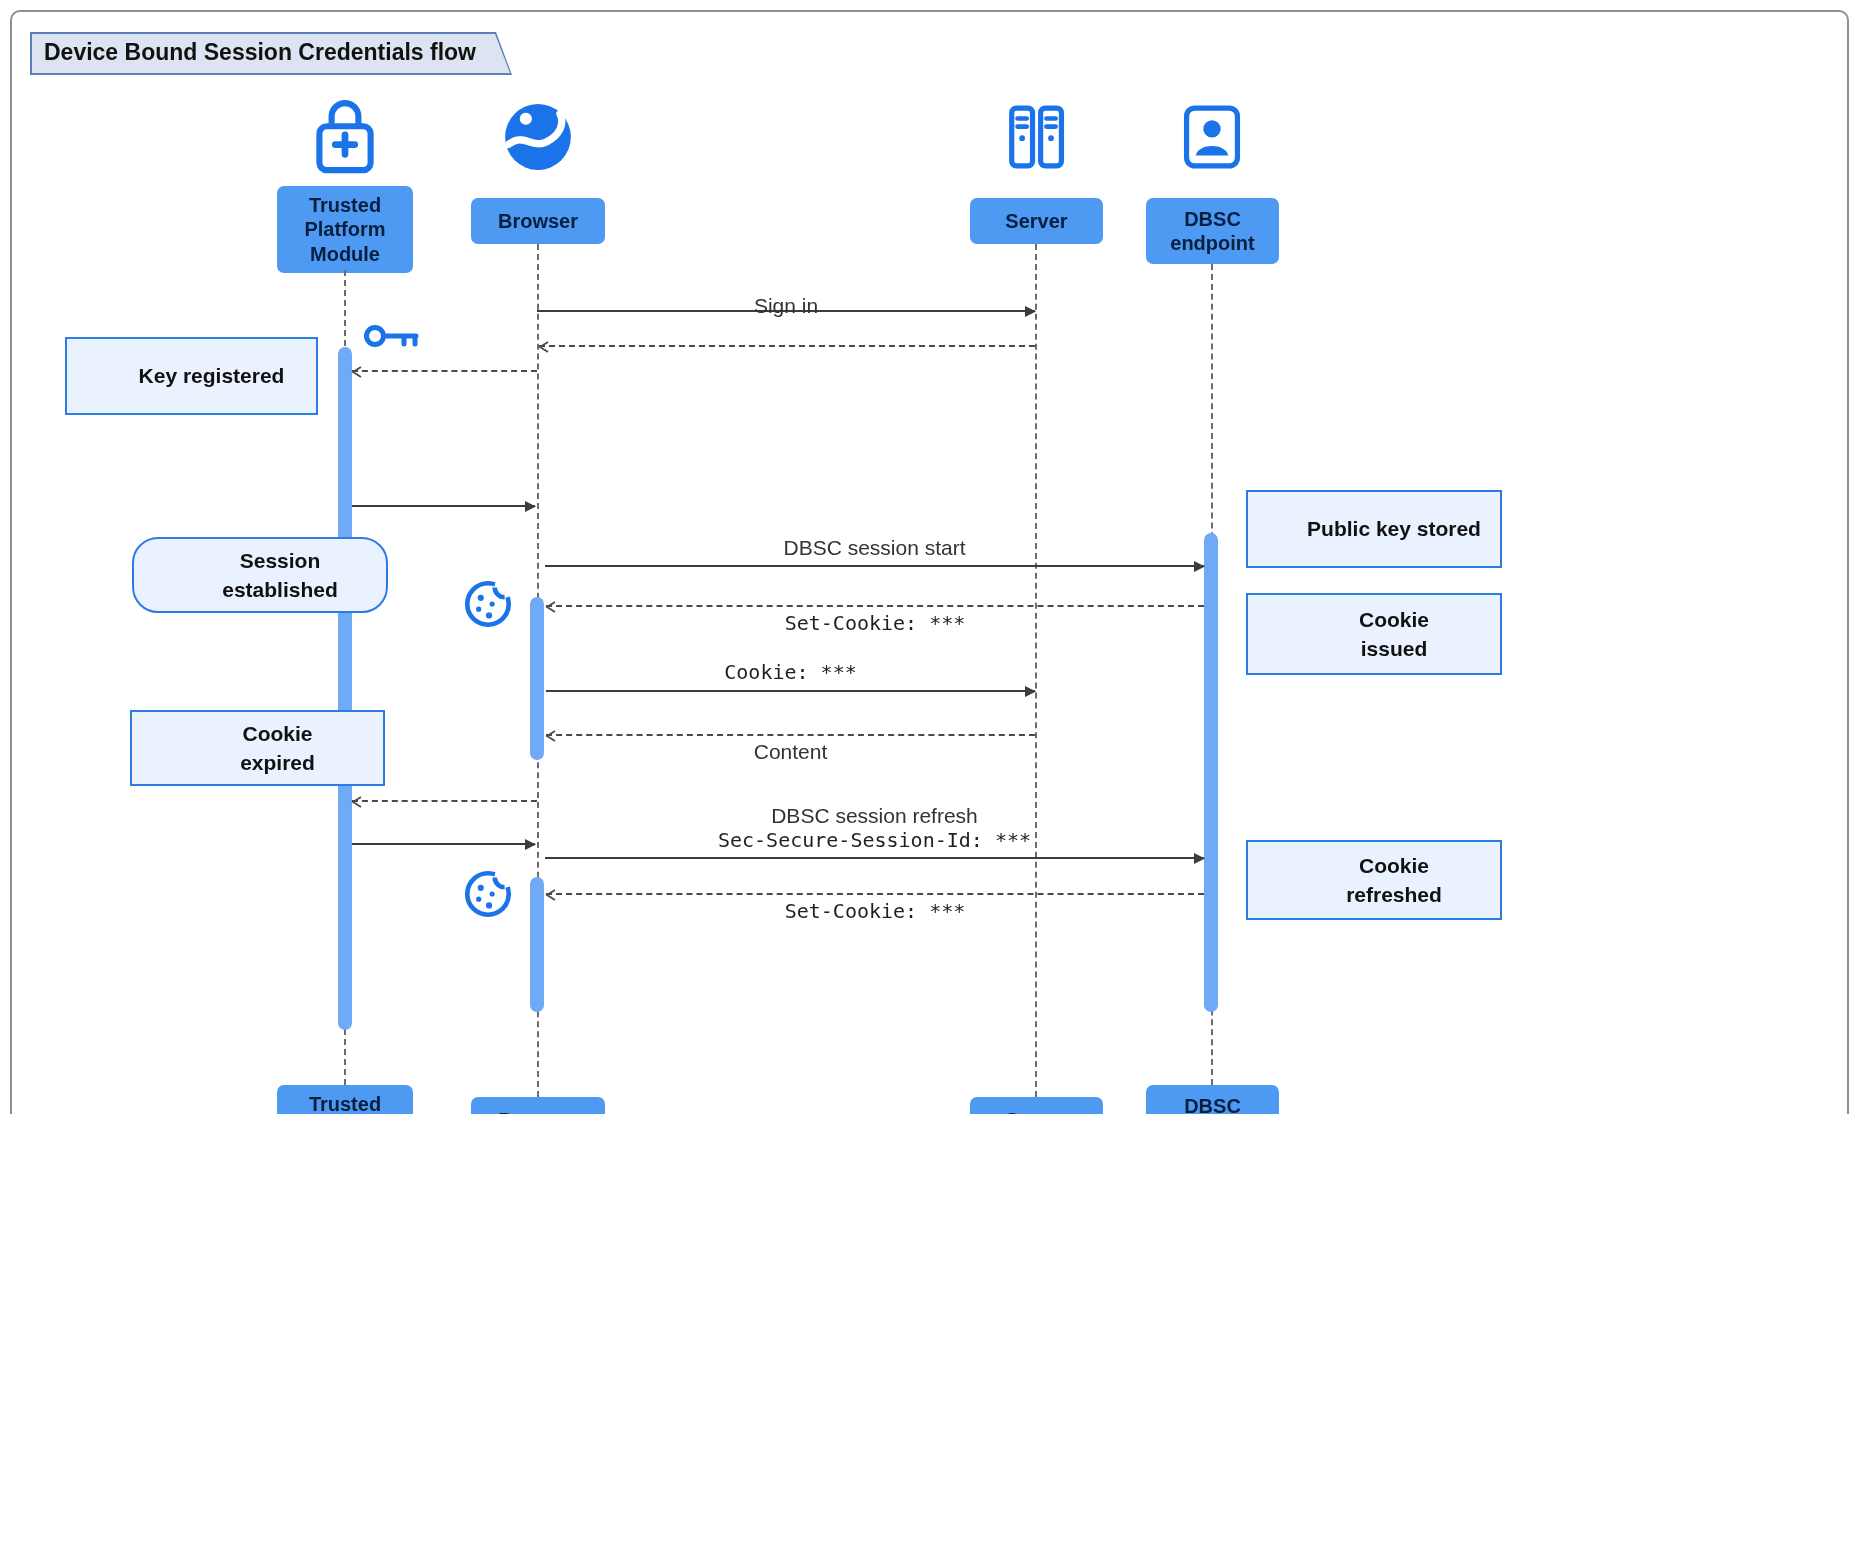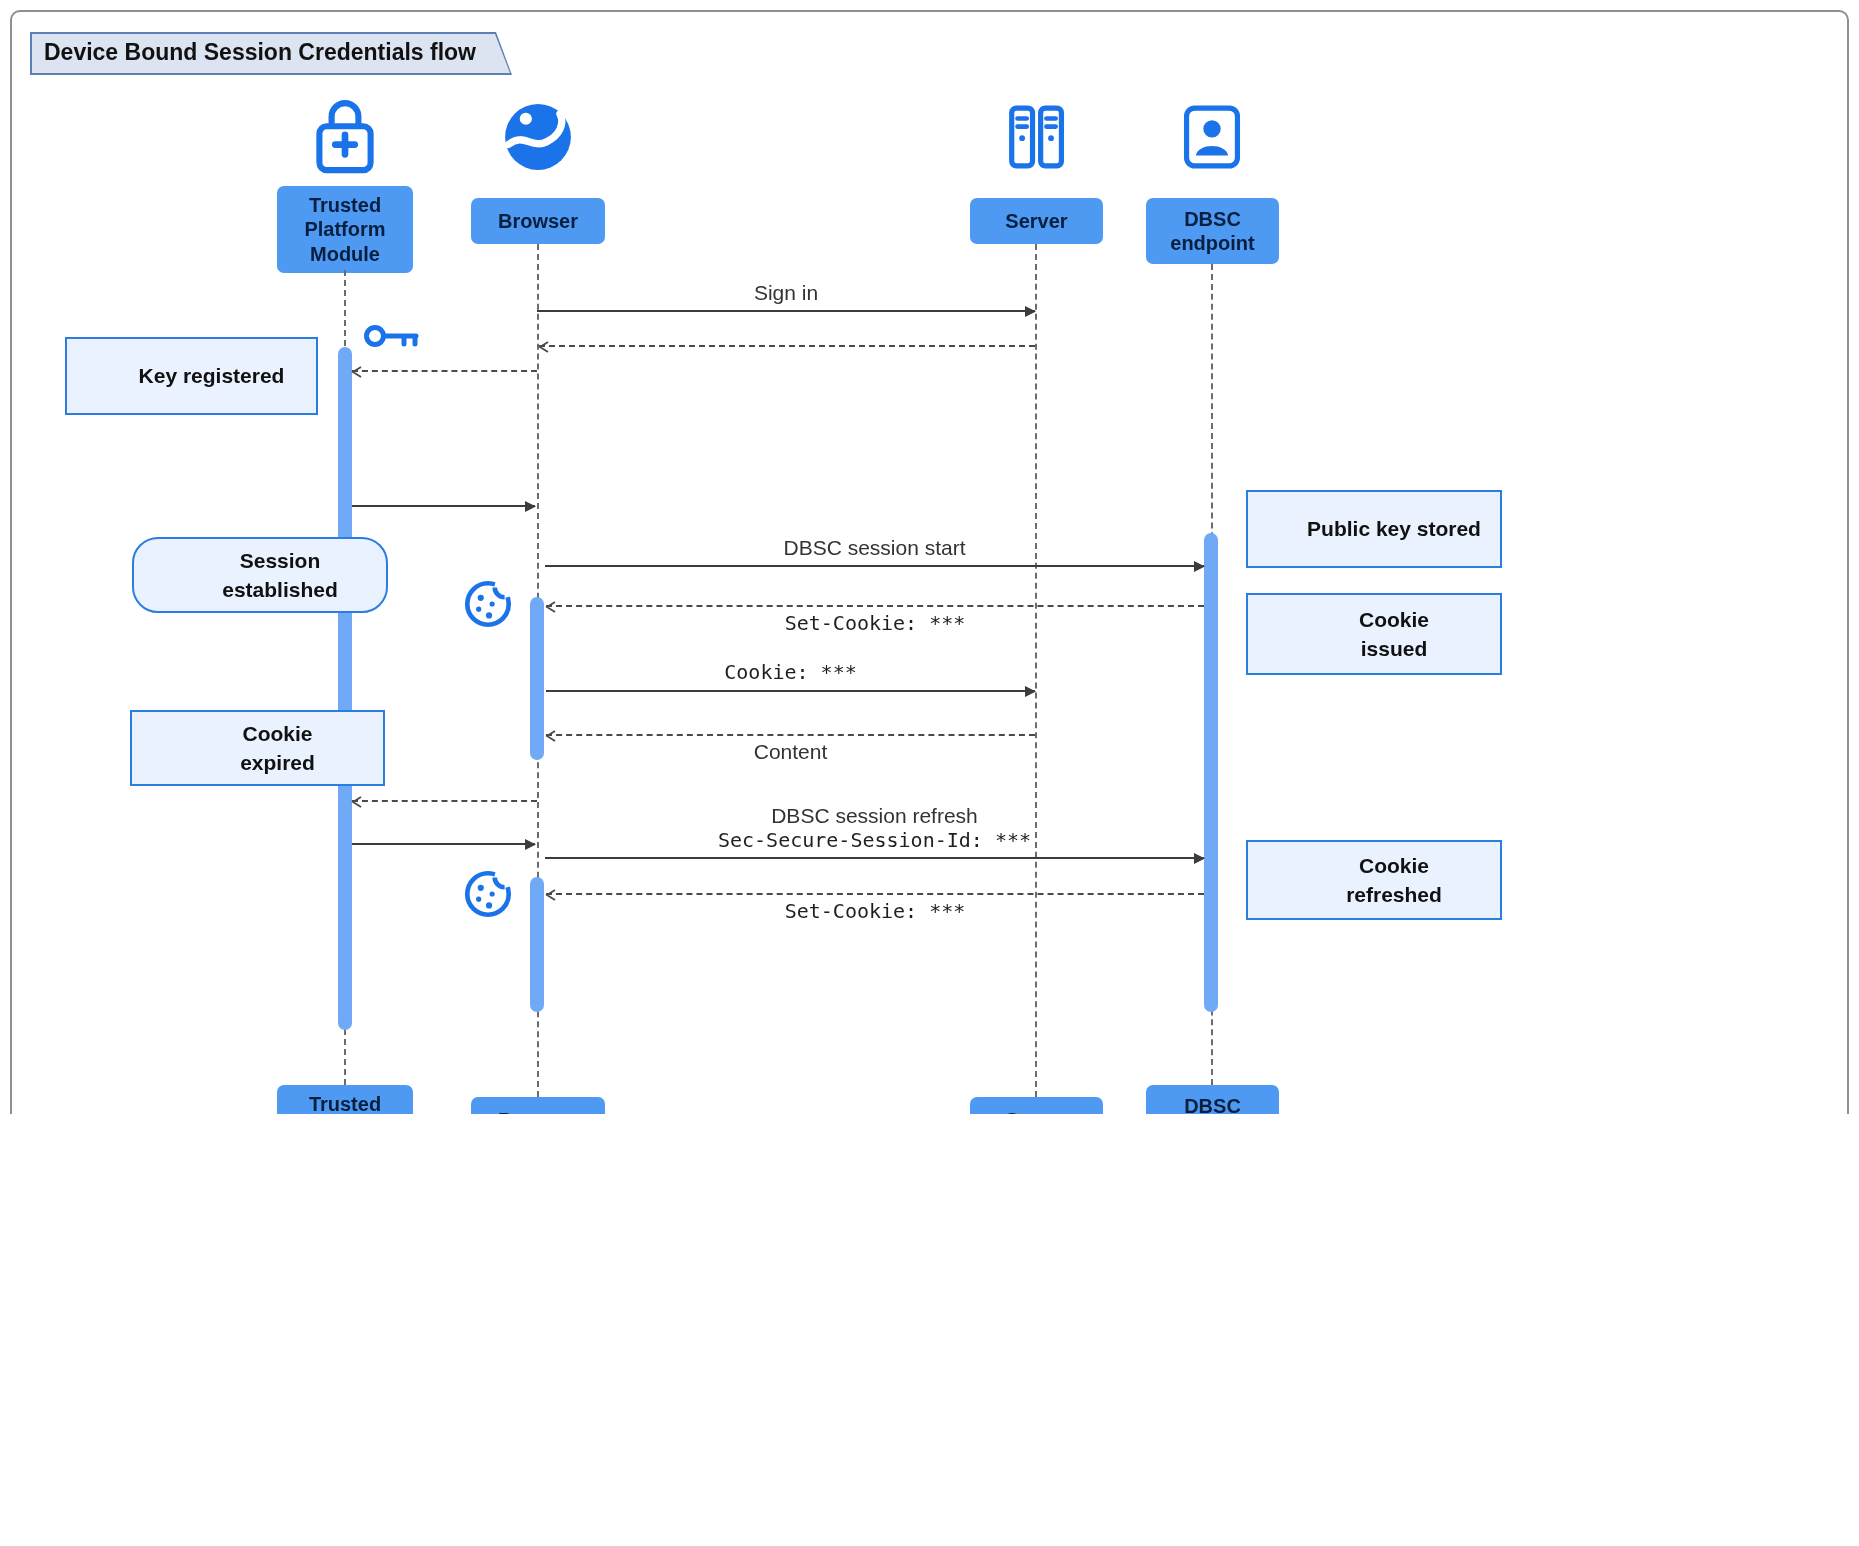--- a/index.html
+++ b/index.html
@@ -210,21 +210,21 @@
         <path d="M1 1 L12 6.5 L1 12 Z" fill="#3c3c3c"></path>
       </svg>
   </div>
 
   <div class="arrow dashed" style="left:546px;top:893px;width:658px;">
     <svg class="ah l" width="14" height="14" viewBox="0 0 14 14">
         <path d="M11 2 L3 7 L11 12" fill="none" stroke="#4a4a4a" stroke-width="1.8"></path>
       </svg>
   </div>
 
-  <div class="mlabel" style="left:537px;top:281px;width:498px;">Sign in</div>
+  <div class="mlabel" style="left:537px;top:294px;width:498px;">Sign in</div>
   <div class="mlabel" style="left:545px;top:536px;width:659px;">DBSC session start</div>
   <div class="mlabel mono" style="left:546px;top:611px;width:658px;">Set-Cookie: ***</div>
   <div class="mlabel" style="left:546px;top:740px;width:489px;">Content</div>
   <div class="mlabel mono" style="left:546px;top:660px;width:489px;">Cookie: ***</div>
   <div class="mlabel" style="left:545px;top:804px;width:659px;">DBSC session refresh</div>
   <div class="mlabel mono" style="left:545px;top:828px;width:659px;">Sec-Secure-Session-Id: ***</div>
   <div class="mlabel mono" style="left:546px;top:899px;width:658px;">Set-Cookie: ***</div>
 
   <div class="note" style="left:65px;top:337px;width:253px;height:78px;">Key registered</div>
   <div class="note" style="left:132px;top:537px;width:256px;height:76px;border-radius:26px;">Session

